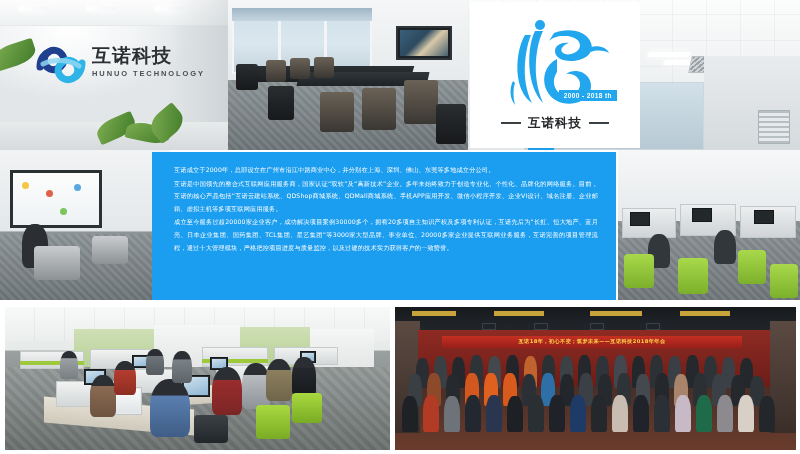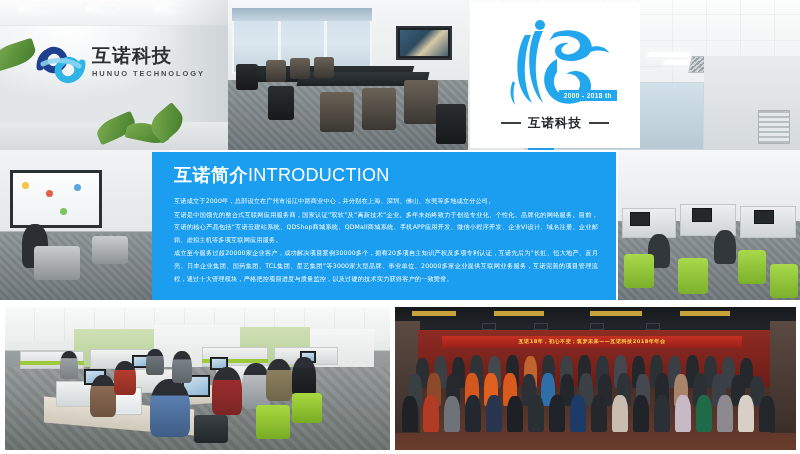--- a/index.html
+++ b/index.html
@@ -284,23 +284,20 @@
     <div class="om-mon" style="left:136px;top:60px;width:20px;height:14px"></div>
     <div class="om-person" style="left:30px;top:84px;width:22px;height:34px"></div>
     <div class="om-person" style="left:96px;top:80px;width:22px;height:34px"></div>
     <div class="om-green" style="left:6px;top:104px;width:30px;height:34px"></div>
     <div class="om-green" style="left:60px;top:108px;width:30px;height:36px"></div>
     <div class="om-green" style="left:120px;top:100px;width:28px;height:34px"></div>
     <div class="om-green" style="left:152px;top:114px;width:28px;height:34px"></div>
   </div>
 
   <div class="intro-panel">
-    <div class="intro-title">
-      <span>互诺简介</span><span class="en">INTRODUCTION</span>
-    </div>
     <div class="intro-body">
       <p>互诺成立于2000年，总部设立在广州市沿江中路商业中心，并分别在上海、深圳、佛山、东莞等多地成立分公司。</p>
       <p>互诺是中国领先的整合式互联网应用服务商，国家认证“双软”及“高新技术”企业。多年来始终致力于创造专业化、个性化、品牌化的网络服务。目前，互诺的核心产品包括“互诺云建站系统、QDShop商城系统、QDMall商城系统、手机APP应用开发、微信小程序开发、企业VI设计、域名注册、企业邮箱、虚拟主机等多项互联网应用服务。</p>
       <p>成立至今服务过超20000家企业客户，成功解决项目案例30000多个，拥有20多项自主知识产权及多项专利认证，互诺先后为“长虹、恒大地产、蓝月亮、日丰企业集团、国药集团、TCL集团、星艺集团”等3000家大型品牌、事业单位、20000多家企业提供互联网业务服务，互诺完善的项目管理流程，通过十大管理模块，严格把控项目进度与质量监控，以及过硬的技术实力获得客户的一致赞誉。</p>
     </div>
   </div>
 
   <div class="photo" id="photo-openoffice">
     <div class="oo-ceiling"></div>
     <div class="oo-wallgreen" style="left:70px;top:22px;width:80px;height:42px"></div>

